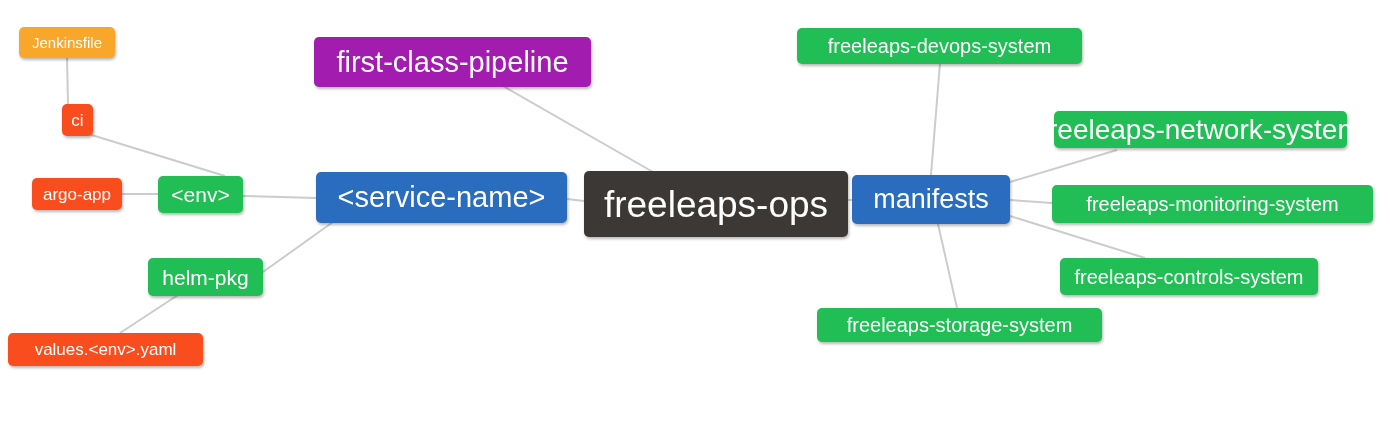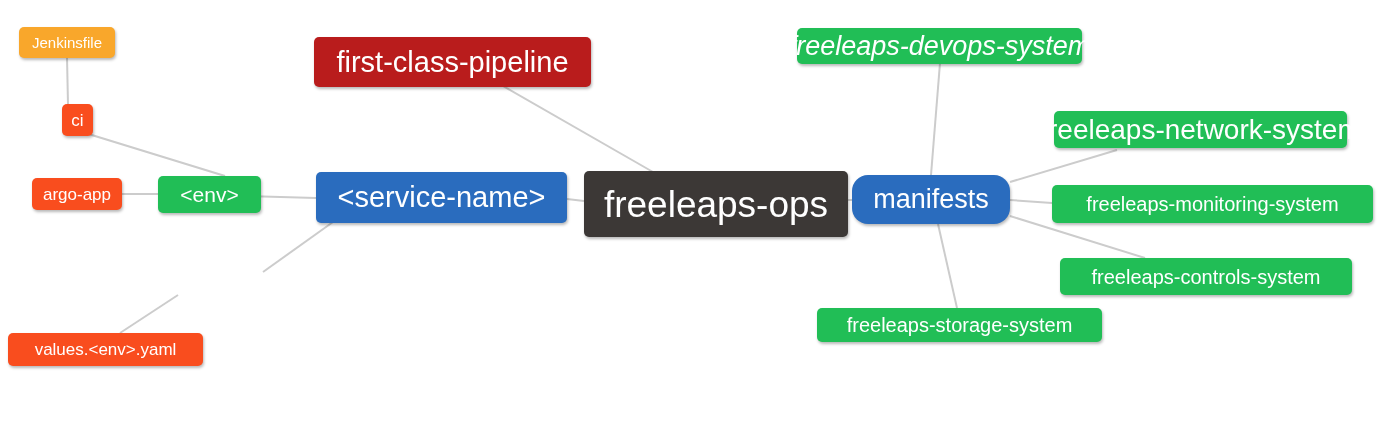--- a/index.html
+++ b/index.html
@@ -46,46 +46,49 @@
 
 <div class="node" style="left: 19px; top: 27px; width: 96px; height: 31px; background: rgb(249, 167, 43); font-size: 15px;">
       <span>Jenkinsfile</span>
     </div>
     <div class="node" style="left: 62px; top: 104px; width: 31px; height: 32px; background: rgb(249, 77, 30); font-size: 17px;">
       <span>ci</span>
     </div>
     <div class="node" style="left: 32px; top: 178px; width: 90px; height: 32px; background: rgb(249, 77, 30); font-size: 17px;">
       <span>argo-app</span>
     </div>
-    <div class="node" style="left: 158px; top: 176px; width: 103px; height: 37px; background: rgb(33, 190, 86); font-size: 21px;">
+    <div class="node" style="left: 158px; top: 176px; width: 85px; height: 37px; background: rgb(33, 190, 86); font-size: 21px;">
       <span>&lt;env&gt;</span>
+    </div>
+    <div class="node" style="left: 148px; top: 258px; width: 115px; height: 38px; background: rgb(33, 190, 86); font-size: 21px;">
+      <span>helm-pkg</span>
     </div>
     <div class="node" style="left: 8px; top: 333px; width: 195px; height: 33px; background: rgb(249, 77, 30); font-size: 17px;">
       <span>values.&lt;env&gt;.yaml</span>
     </div>
-    <div class="node" style="left: 314px; top: 37px; width: 277px; height: 50px; background: #b91c1c; font-size: 29px;">
+    <div class="node" style="left: 314px; top: 37px; width: 277px; height: 50px; background: #a21caf; font-size: 29px;">
       <span>first-class-pipeline</span>
     </div>
     <div class="node" style="left: 316px; top: 172px; width: 251px; height: 51px; background: rgb(42, 108, 190); font-size: 29px;">
       <span>&lt;service-name&gt;</span>
     </div>
     <div class="node" style="left: 584px; top: 171px; width: 264px; height: 66px; background: rgb(60, 56, 54); font-size: 37px;">
       <span>freeleaps-ops</span>
     </div>
-    <div class="node" style="left: 852px; top: 175px; width: 158px; height: 49px; background: rgb(42, 108, 190); font-size: 27px; border-radius: 16px;">
+    <div class="node" style="left: 852px; top: 175px; width: 158px; height: 49px; background: rgb(42, 108, 190); font-size: 27px;">
       <span>manifests</span>
     </div>
-    <div class="node" style="left: 797px; top: 28px; width: 285px; height: 36px; background: rgb(33, 190, 86); font-size: 27px; font-style: italic;">
+    <div class="node" style="left: 797px; top: 28px; width: 285px; height: 36px; background: rgb(33, 190, 86); font-size: 20px;">
       <span>freeleaps-devops-system</span>
     </div>
     <div class="node" style="left: 1054px; top: 111px; width: 293px; height: 37px; background: rgb(33, 190, 86); font-size: 28px;">
       <span>freeleaps-network-system</span>
     </div>
     <div class="node" style="left: 1052px; top: 185px; width: 321px; height: 38px; background: rgb(33, 190, 86); font-size: 20px;">
       <span>freeleaps-monitoring-system</span>
     </div>
-    <div class="node" style="left: 1060px; top: 258px; width: 292px; height: 37px; background: rgb(33, 190, 86); font-size: 20px; text-align: right;">
+    <div class="node" style="left: 1060px; top: 258px; width: 258px; height: 37px; background: rgb(33, 190, 86); font-size: 20px; text-align: right;">
       <span>freeleaps-controls-system</span>
     </div>
     <div class="node" style="left: 817px; top: 308px; width: 285px; height: 34px; background: rgb(33, 190, 86); font-size: 20px;">
       <span>freeleaps-storage-system</span>
     </div>
   </div>
 
 </body></html>

